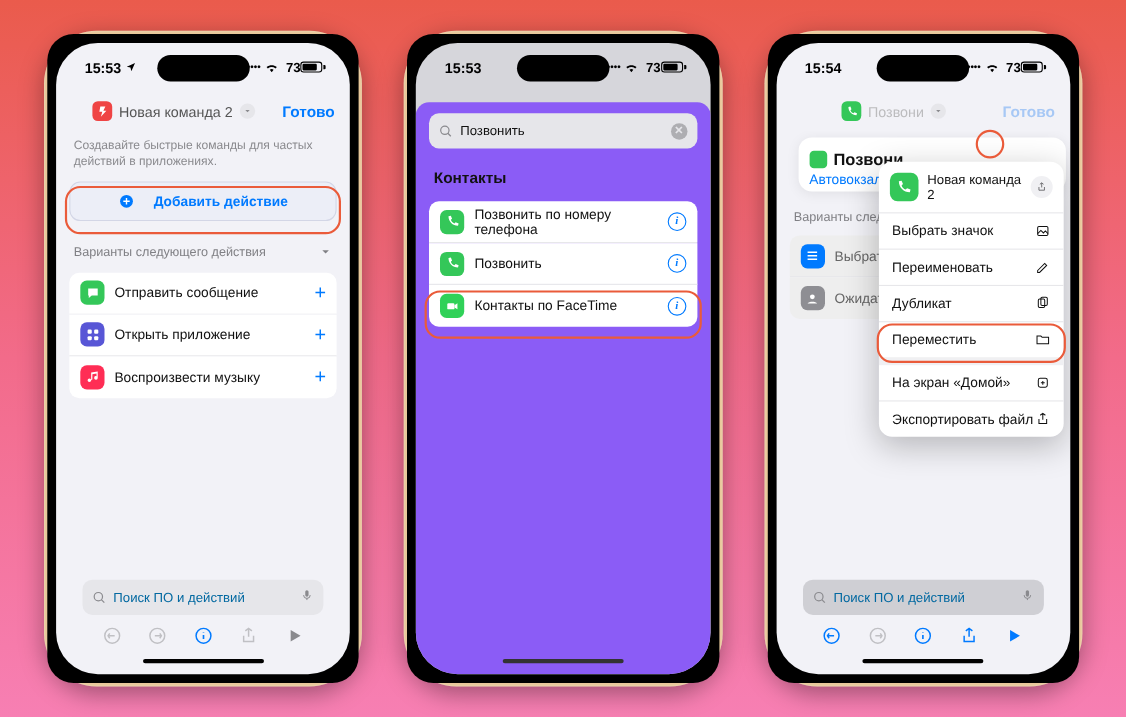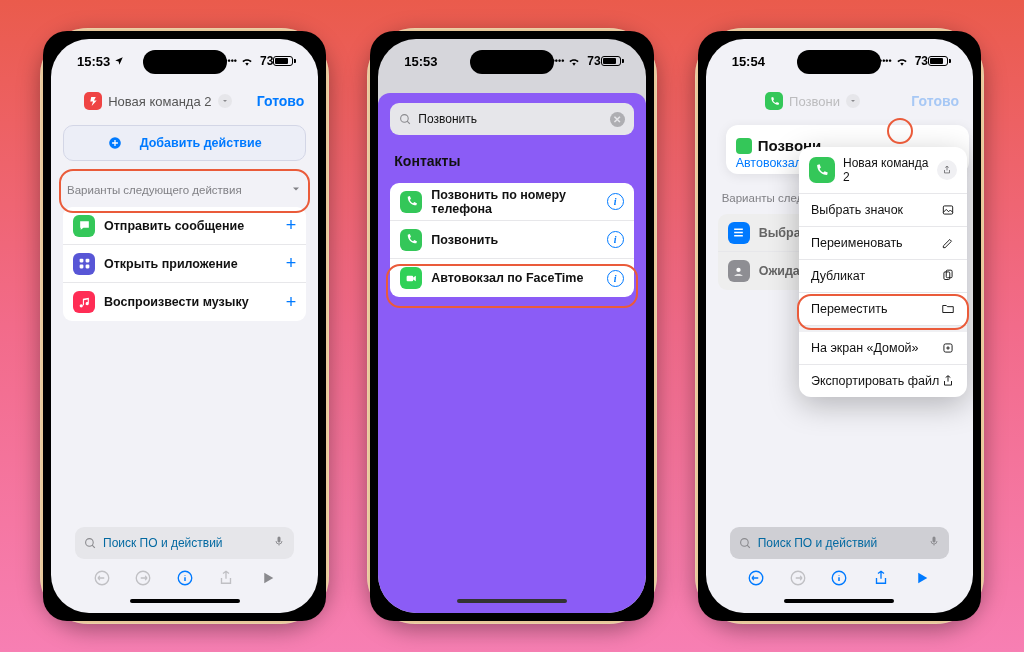--- a/index.html
+++ b/index.html
@@ -78,21 +78,21 @@
 
   .list { display:flex; flex-direction:column; }
   .row {
     background:#fff; height:38px; display:flex; align-items:center; padding:0 10px;
     gap:9px; border-bottom:0.5px solid #e7e7ea;
   }
   .row:first-child { border-top-left-radius:9px; border-top-right-radius:9px; }
   .row:last-child { border-bottom-left-radius:9px; border-bottom-right-radius:9px; border-bottom:none; }
   .row .ic { width:22px; height:22px; border-radius:6px; display:flex; align-items:center; justify-content:center; flex-shrink:0;}
   .row .ic svg { width:13px; height:13px; fill:#fff; }
-  .row .lbl { flex:1; font-size:12.5px; color:#111;font-weight:bold; }
+  .row .lbl { flex:1; font-size:12.5px; color:#111; }
   .row .plus { font-size:18px; color:#007aff; font-weight:300;}
   .row .info { width:17px; height:17px; border:1.4px solid #007aff; border-radius:50%; display:flex; align-items:center; justify-content:center; color:#007aff; font-size:10px; font-weight:700; font-style:italic; font-family:Georgia,serif;}
   .ic.green{background:#34c759}.ic.blue{background:#5856d6}.ic.pink{background:#ff2d55}.ic.green2{background:#30d158}.ic.teal{background:#007aff}.ic.grey{background:#8e8e93}
 
   .search-pill { height:32px; background:#e6e6ea; border-radius:9px; display:flex; align-items:center; padding:0 9px; gap:6px; }
   .search-pill.dim { background:#cfcfd4; }
   .search-pill svg { width:13px; height:13px; fill:#8a8a8e; }
   .search-pill .txt { flex:1; font-size:12px; color:#0369a1; }
   .search-pill .mic svg { width:12px; height:16px; fill:#8a8a8e;}
   .search-pill .clr { width:15px; height:15px; border-radius:50%; background:#aeaeb2; color:#e6e6ea; display:flex; align-items:center; justify-content:center; font-size:10px; font-weight:700;}
@@ -178,20 +178,21 @@
       <span class="chev">
               <svg viewBox="0 0 24 24">
                 <path d="M6 9l6 6 6-6z"></path>
               </svg>
             </span>
     </span>
     <span class="spacer"></span>
     <span class="done">Готово</span>
   </div>
   <div class="content">
+    <div class="hint">Создавайте быстрые команды для частых действий в приложениях.</div>
     <div class="add-btn">
       <svg width="14" height="14" viewBox="0 0 24 24">
               <circle cx="12" cy="12" r="10" fill="#007aff"></circle>
               <path d="M12 7v10M7 12h10" stroke="#fff" stroke-width="2.2"></path>
             </svg>
       <span>Добавить действие</span>
     </div>
     <div class="ring1 ring-add"></div>
 
     <div class="section-label">
@@ -332,21 +333,21 @@
         <span class="lbl">Позвонить</span>
         <span class="info">i</span>
       </div>
       <div class="row">
         <span class="ic green2">
                 <svg viewBox="0 0 24 24">
                   <rect x="3" y="7" width="12" height="10" rx="2"></rect>
                   <path d="M15 10l5-3v10l-5-3z"></path>
                 </svg>
               </span>
-        <span class="lbl">Автовокзал по FaceTime</span>
+        <span class="lbl">Контакты по FaceTime</span>
         <span class="info">i</span>
       </div>
     </div>
     <div class="ring-call"></div>
     <div class="bottom">
       <div class="home-ind"></div>
     </div>
   </div>
  </div>
     </div>

